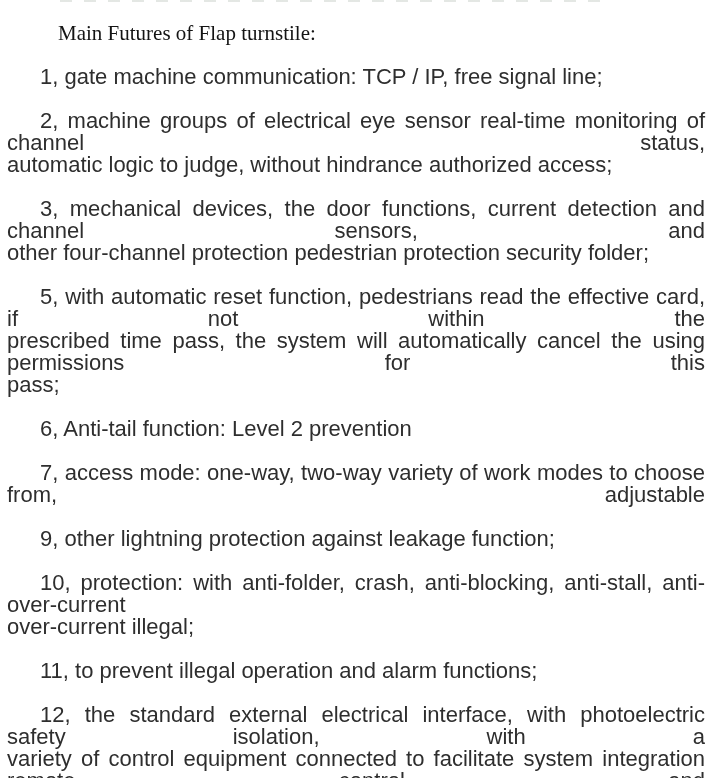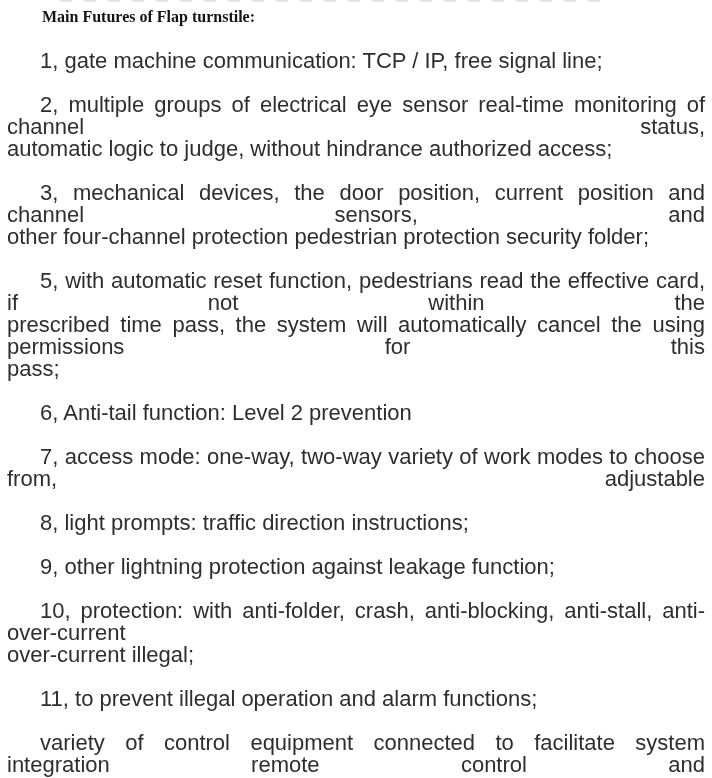--- a/index.html
+++ b/index.html
@@ -23,24 +23,24 @@
     top: 0;
     left: 60px;
     width: 540px;
     height: 2px;
     background: repeating-linear-gradient(90deg,
       #dfe3df 0px, #dfe3df 12px,
       transparent 12px, transparent 24px);
     opacity: 0.85;
   }
   .doc-title {
-    margin: 0;
+    margin: 16px;
     font-family: "Liberation Serif", "DejaVu Serif", serif;
-    font-weight: 700;
-    font-size: 16px;
+    font-weight: 400;
+    font-size: 21px;
     line-height: 22px;
     color: #141414;
     text-indent: 35px;
   }
   .para {
     margin: 22px 0 0 0;
     font-size: 22px;
     line-height: 22px;
   }
   .line {
@@ -60,48 +60,46 @@
 
 <div class="page">
   <div class="scan-artifact"></div>
 
   <h1 class="doc-title">Main Futures of Flap turnstile:</h1>
 
   <p class="para">
       <span class="line last">1, gate machine communication: TCP / IP, free signal line;</span>
     </p>
   <p class="para">
-      <span class="line">2, multiple groups of electrical eye sensor real-time monitoring of channel status,</span>
+      <span class="line">2, machine groups of electrical eye sensor real-time monitoring of channel status,</span>
       <span class="line last">automatic logic to judge, without hindrance authorized access;</span>
     </p>
   <p class="para">
-      <span class="line">3, mechanical devices, the door position, current position and channel sensors, and</span>
+      <span class="line">3, mechanical devices, the door functions, current detection and channel sensors, and</span>
       <span class="line last">other four-channel protection pedestrian protection security folder;</span>
     </p>
   <p class="para">
       <span class="line">5, with automatic reset function, pedestrians read the effective card, if not within the</span>
       <span class="line">prescribed time pass, the system will automatically cancel the using permissions for this</span>
       <span class="line last">pass;</span>
     </p>
   <p class="para">
       <span class="line last">6, Anti-tail function: Level 2 prevention</span>
     </p>
   <p class="para">
       <span class="line">7, access mode: one-way, two-way variety of work modes to choose from, adjustable</span>
     </p>
   <p class="para">
-      <span class="line last">8, light prompts: traffic direction instructions;</span>
-    </p>
-  <p class="para">
       <span class="line last">9, other lightning protection against leakage function;</span>
     </p>
   <p class="para">
       <span class="line">10, protection: with anti-folder, crash, anti-blocking, anti-stall, anti-over-current</span>
       <span class="line last">over-current illegal;</span>
     </p>
   <p class="para">
       <span class="line last">11, to prevent illegal operation and alarm functions;</span>
     </p>
   <p class="para">
+      <span class="line">12, the standard external electrical interface, with photoelectric safety isolation, with a</span>
       <span class="line">variety of control equipment connected to facilitate system integration remote control and</span>
       <span class="line last">setting functions;</span>
     </p>
 </div>
 
 </body></html>

